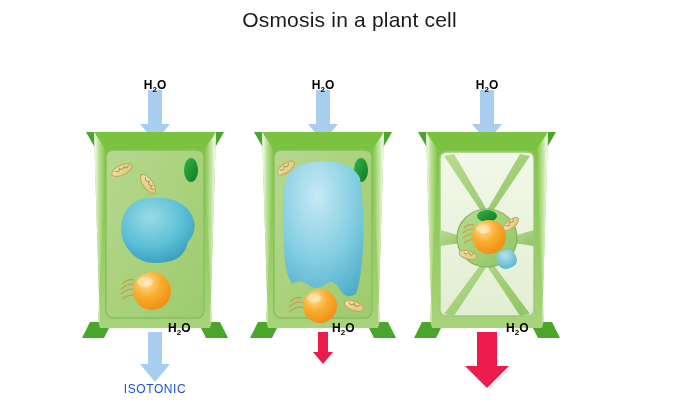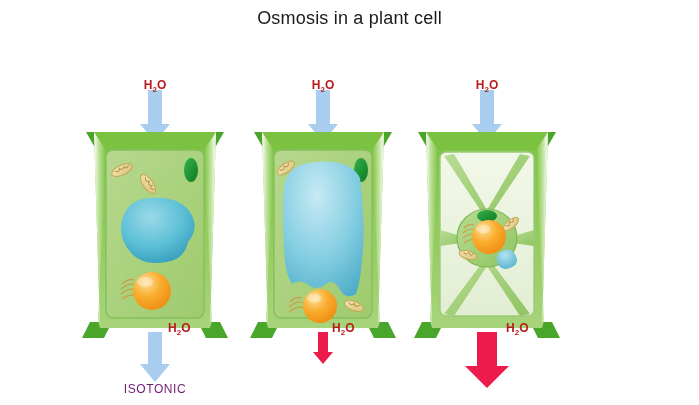--- a/index.html
+++ b/index.html
@@ -5,39 +5,39 @@
   html,body{margin:0;padding:0;}
   body{
     width:699px;height:405px;background:#ffffff;
     font-family:"Liberation Sans","DejaVu Sans",sans-serif;
     overflow:hidden;position:relative;
   }
   #stage{position:relative;width:699px;height:405px;}
 
   .title{
     position:absolute;top:8px;left:0;width:699px;text-align:center;
-    font-size:18px;color:#1a1a1a;font-weight:400;letter-spacing:.2px;
+    font-size:21px;color:#1a1a1a;font-weight:400;letter-spacing:.2px;
   }
 
   .panel{position:absolute;top:70px;width:190px;height:330px;}
   .panel.p0{left:60px;}
   .panel.p1{left:228px;}
   .panel.p2{left:392px;}
 
   .h2o{
-    position:absolute;font-size:12px;font-weight:bold;color:#b91c1c;
+    position:absolute;font-size:12px;font-weight:bold;color:#000000;
     white-space:nowrap;
   }
   .h2o sub{font-size:8px;}
 
   .h2o-top{top:8px;left:50%;transform:translateX(-50%);}
 
   .celllabel{
     position:absolute;bottom:4px;left:0;width:190px;text-align:center;
-    font-size:12px;color:#701a75;letter-spacing:.6px;
+    font-size:12px;color:#1d4ed8;letter-spacing:.6px;
   }
 
   svg{display:block;overflow:visible;}
 </style>
 </head>
 <body>
 
 <div id="stage">
 
   <div class="title">Osmosis in a plant cell</div>

